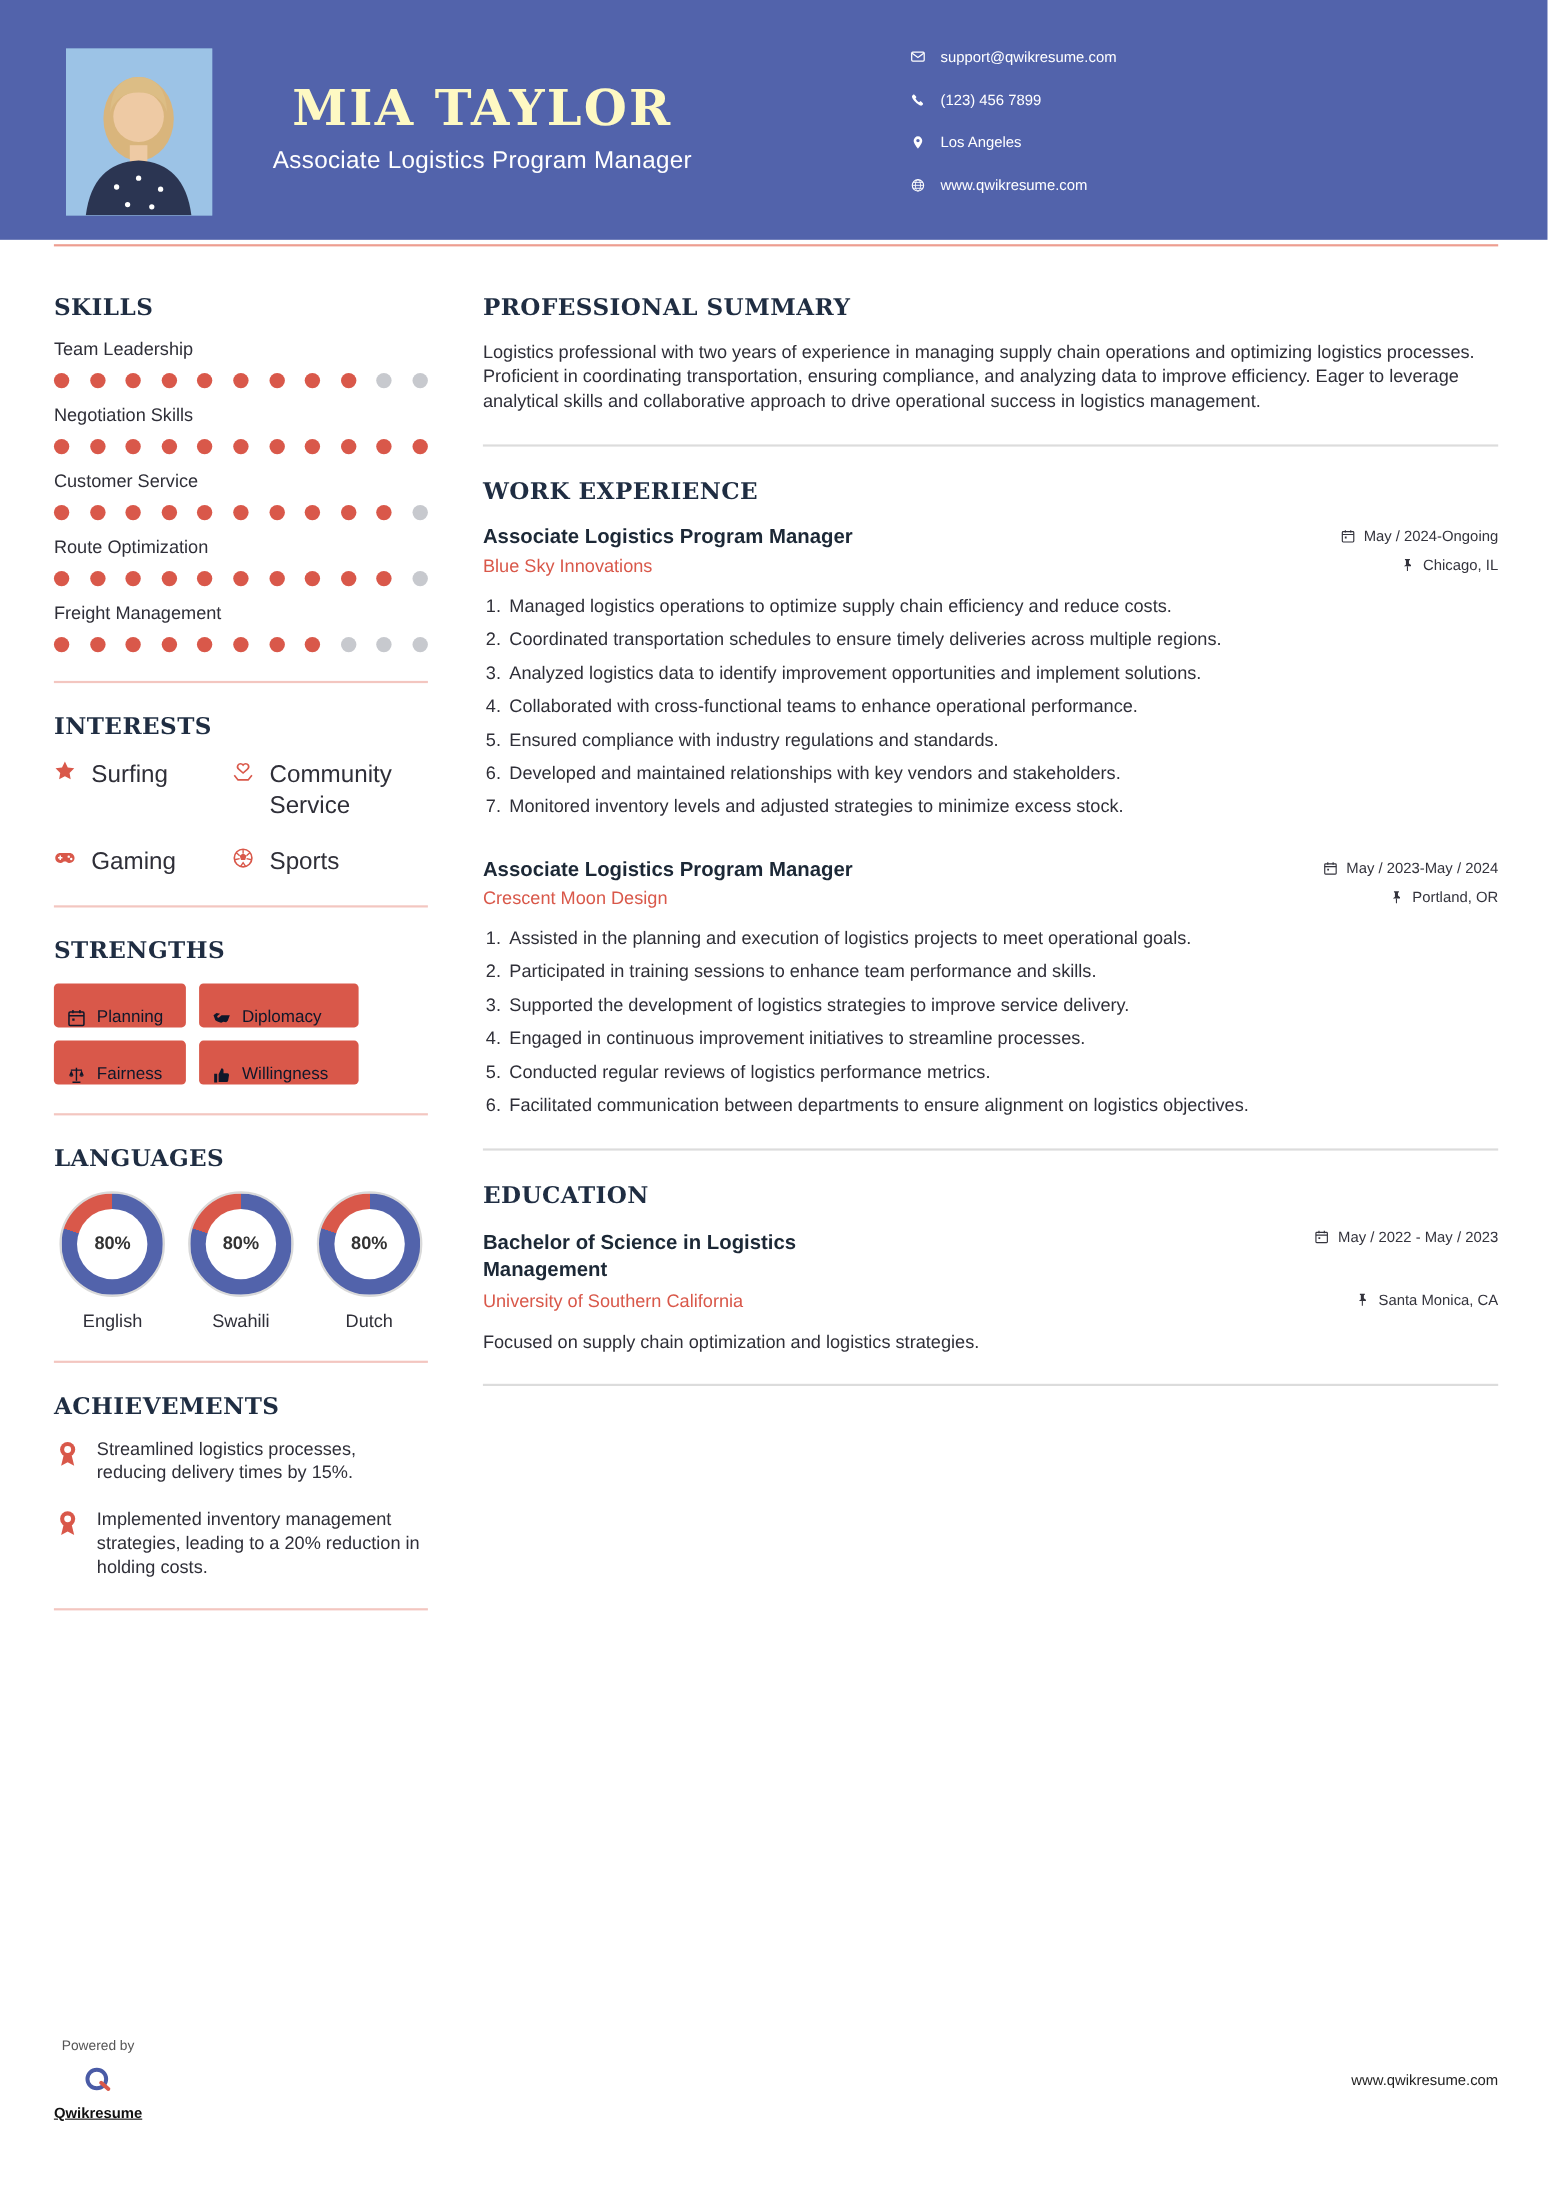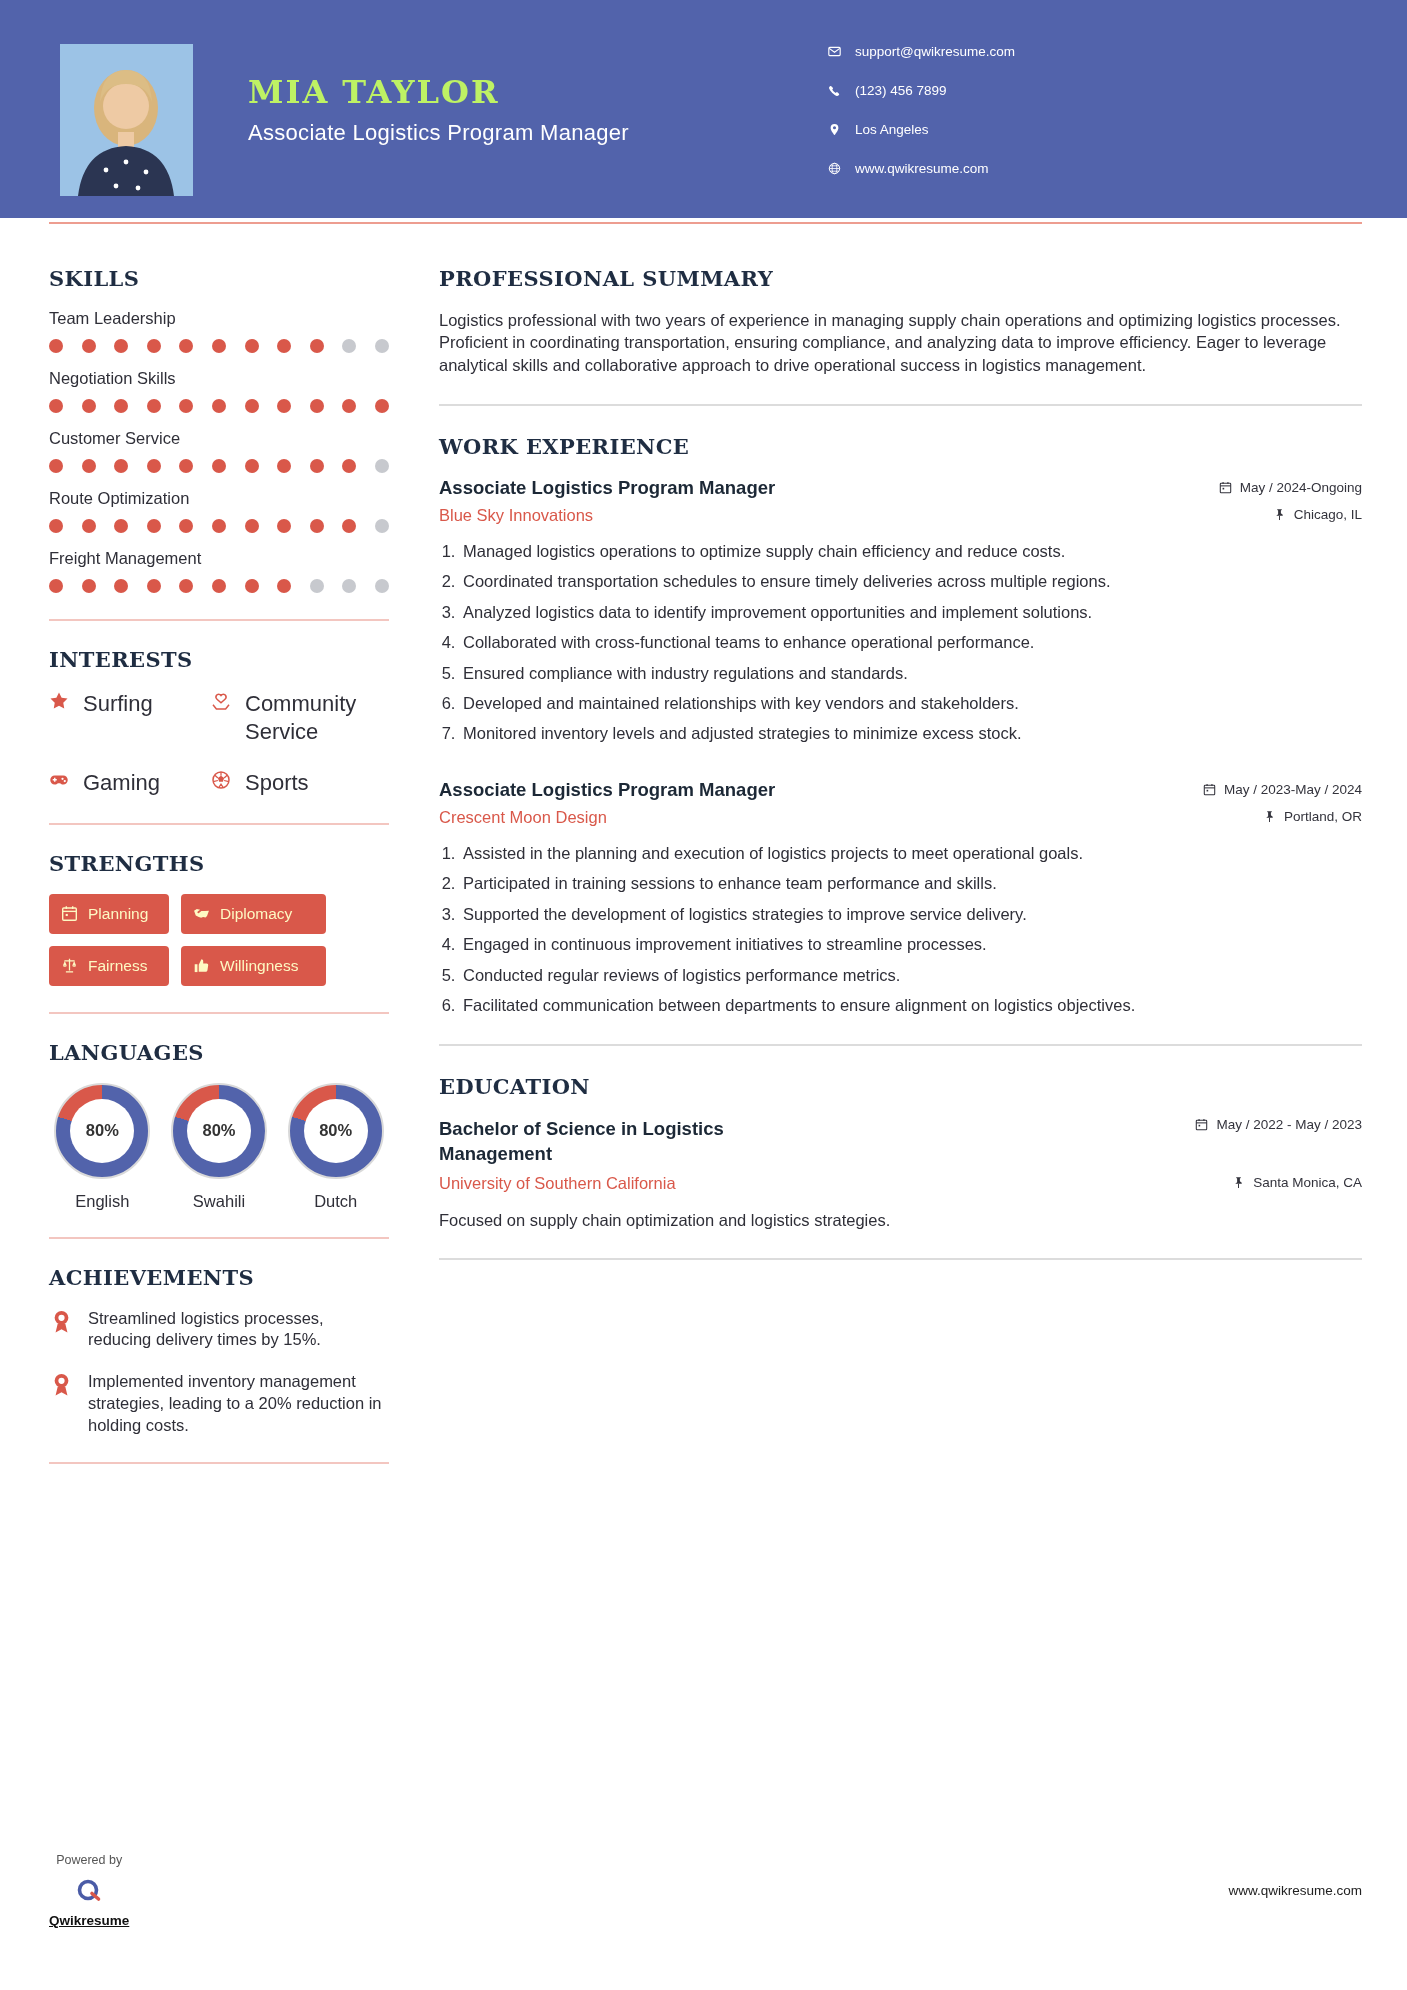--- a/index.html
+++ b/index.html
@@ -13,21 +13,21 @@
   *{box-sizing:border-box;}
   html,body{margin:0;padding:0;}
   body{width:1407px;background:#fff;font-family:"Liberation Sans",sans-serif;color:var(--text);}
   .page{width:1407px;min-height:1990px;display:flex;flex-direction:column;background:#fff;}
 
   
   .hdr{background:var(--header-bg);height:218px;position:relative;flex:none;}
   .photo{position:absolute;left:60px;top:44px;width:133px;height:152px;overflow:hidden;background:#9cc3e6;}
   .photo svg{display:block;width:100%;height:100%;}
   .hdr-text{position:absolute;left:248px;top:76px;}
-  .hdr-name{font-family:"DejaVu Serif","Liberation Serif",serif;font-size:32px;font-weight:700;color:#bef264;letter-spacing:2px;margin:0;line-height:1;}
+  .hdr-name{font-family:"DejaVu Serif","Liberation Serif",serif;font-size:45px;font-weight:700;color:#fef9c3;letter-spacing:2px;margin:0;line-height:1;text-align:center;}
   .hdr-title{font-size:22px;color:#fff;margin-top:12px;font-weight:500;letter-spacing:.3px;}
   .hdr-contact{position:absolute;left:828px;top:44px;display:flex;flex-direction:column;gap:24px;}
   .contact-row{display:flex;align-items:center;gap:14px;color:#fff;font-size:13.5px;}
   .contact-row .icn svg{width:13px;height:13px;}
 
   .rule-top{border:0;border-top:2px solid #ed9d90;margin:4px 45px 0 49px;}
 
   
   .cols{display:flex;gap:50px;padding:42px 45px 30px 49px;flex:1;align-items:flex-start;}
   .left{width:340px;flex:none;}
@@ -46,21 +46,21 @@
   .dot.on{background:var(--accent);}
 
   
   .interests-grid{display:grid;grid-template-columns:150px 1fr;gap:24px 12px;}
   .interest{display:flex;gap:14px;align-items:flex-start;font-size:22px;line-height:1.25;}
   .interest .icn{color:var(--accent);margin-top:1px;}
   .interest .icn svg{width:20px;height:20px;}
 
   
   .strengths-grid{display:grid;grid-template-columns:120px 145px;gap:12px;}
-  .strength{background:var(--accent);color:#fef9c3;border-radius:4px;height:40px;display:flex;align-items:center;gap:10px;padding:0 12px;font-size:15.5px;}
+  .strength{background:var(--accent);color:#0f172a;border-radius:4px;height:40px;display:flex;align-items:flex-end;gap:10px;padding:0 12px;font-size:15.5px;}
   .strength .icn svg{width:17px;height:17px;}
 
   
   .langs{display:flex;gap:10px;}
   .lang{width:107px;text-align:center;}
   .donut{width:96px;height:96px;border-radius:50%;margin:0 auto;position:relative;border:2px solid #d9d9d9;}
   .donut::after{content:"";position:absolute;inset:14px;background:#fff;border-radius:50%;}
   .donut .pct{position:absolute;inset:0;display:flex;align-items:center;justify-content:center;font-weight:700;font-size:16.5px;color:#333;z-index:1;}
   .lang-label{margin-top:13px;font-size:16.5px;}
 

